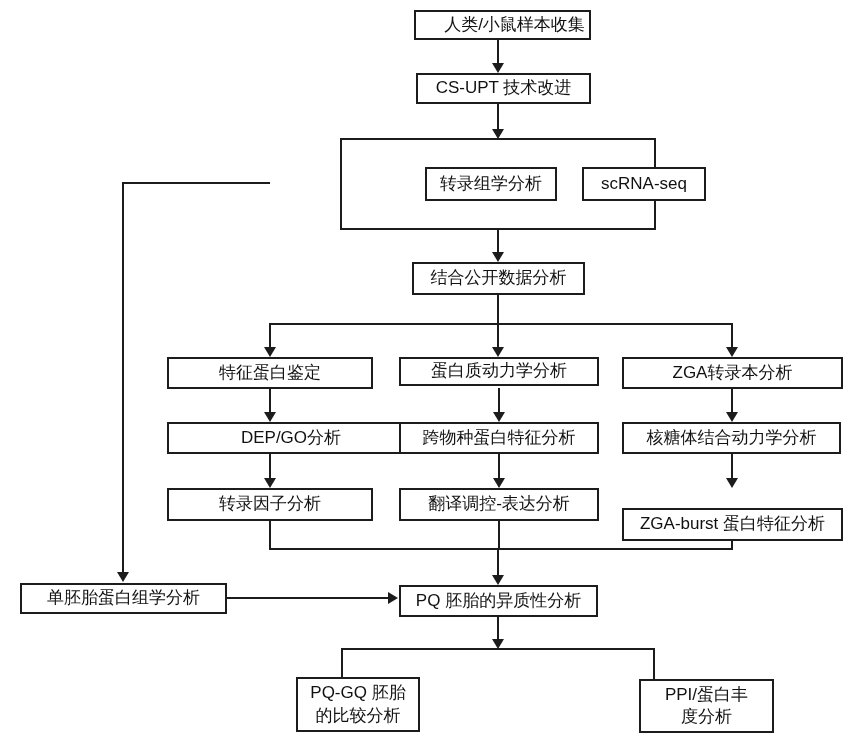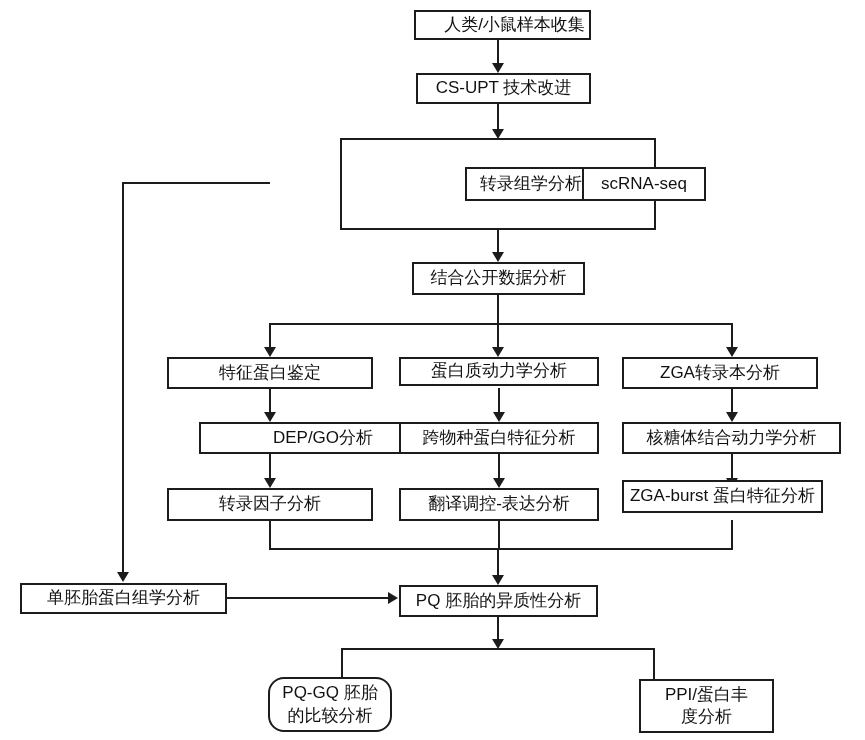--- a/index.html
+++ b/index.html
@@ -82,47 +82,47 @@
   <div class="ah-down" style="left:492px;top:639px;"></div>
   <div class="hline" style="left:341px;top:648px;width:314px;"></div>
   <div class="vline" style="left:341px;top:648px;height:29px;"></div>
   <div class="vline" style="left:653px;top:648px;height:31px;"></div>
 
   <div class="node" style="left:414px;top:10px;width:177px;height:30px;padding-left:24px;">人类/小鼠样本收集</div>
 
   <div class="node" style="left:416px;top:73px;width:175px;height:31px;">CS-UPT 技术改进</div>
 
 
-  <div class="node" style="left:425px;top:167px;width:132px;height:34px;margin-left:40px;">转录组学分析</div>
+  <div class="node" style="left:425px;top:167px;width:132px;height:34px;">转录组学分析</div>
 
   <div class="node" style="left:582px;top:167px;width:124px;height:34px;">scRNA-seq</div>
 
   <div class="node" style="left:412px;top:262px;width:173px;height:33px;">结合公开数据分析</div>
 
   <div class="node" style="left:167px;top:357px;width:206px;height:32px;">特征蛋白鉴定</div>
 
-  <div class="node" style="left:167px;top:422px;width:248px;height:32px;margin-left:32px;">DEP/GO分析</div>
+  <div class="node" style="left:167px;top:422px;width:248px;height:32px;">DEP/GO分析</div>
 
   <div class="node" style="left:167px;top:488px;width:206px;height:33px;">转录因子分析</div>
 
   <div class="node" style="left:399px;top:357px;width:200px;height:29px;">蛋白质动力学分析</div>
 
   <div class="node" style="left:399px;top:422px;width:200px;height:32px;">跨物种蛋白特征分析</div>
 
   <div class="node" style="left:399px;top:488px;width:200px;height:33px;">翻译调控-表达分析</div>
 
-  <div class="node" style="left:622px;top:357px;width:196px;height:32px;">ZGA转录本分析</div>
+  <div class="node" style="left:622px;top:357px;width:221px;height:32px;">ZGA转录本分析</div>
 
   <div class="node" style="left:622px;top:422px;width:219px;height:32px;">核糖体结合动力学分析</div>
 
-  <div class="node" style="left:622px;top:480px;width:201px;height:33px;">ZGA-burst 蛋白特征分析</div>
+  <div class="node" style="left:622px;top:508px;width:221px;height:33px;">ZGA-burst 蛋白特征分析</div>
 
   <div class="node" style="left:20px;top:583px;width:207px;height:31px;">单胚胎蛋白组学分析</div>
 
   <div class="node" style="left:399px;top:585px;width:199px;height:32px;">PQ 胚胎的异质性分析</div>
 
-  <div class="node" style="left:268px;top:677px;width:124px;height:55px;border-radius:16px;">PQ-GQ 胚胎
+  <div class="node" style="left:296px;top:677px;width:124px;height:55px;">PQ-GQ 胚胎
 的比较分析</div>
 
   <div class="node" style="left:628px;top:679px;width:135px;height:54px;margin-left:11px;">PPI/蛋白丰
 度分析</div>
 
 </div>
 
 </body></html>

